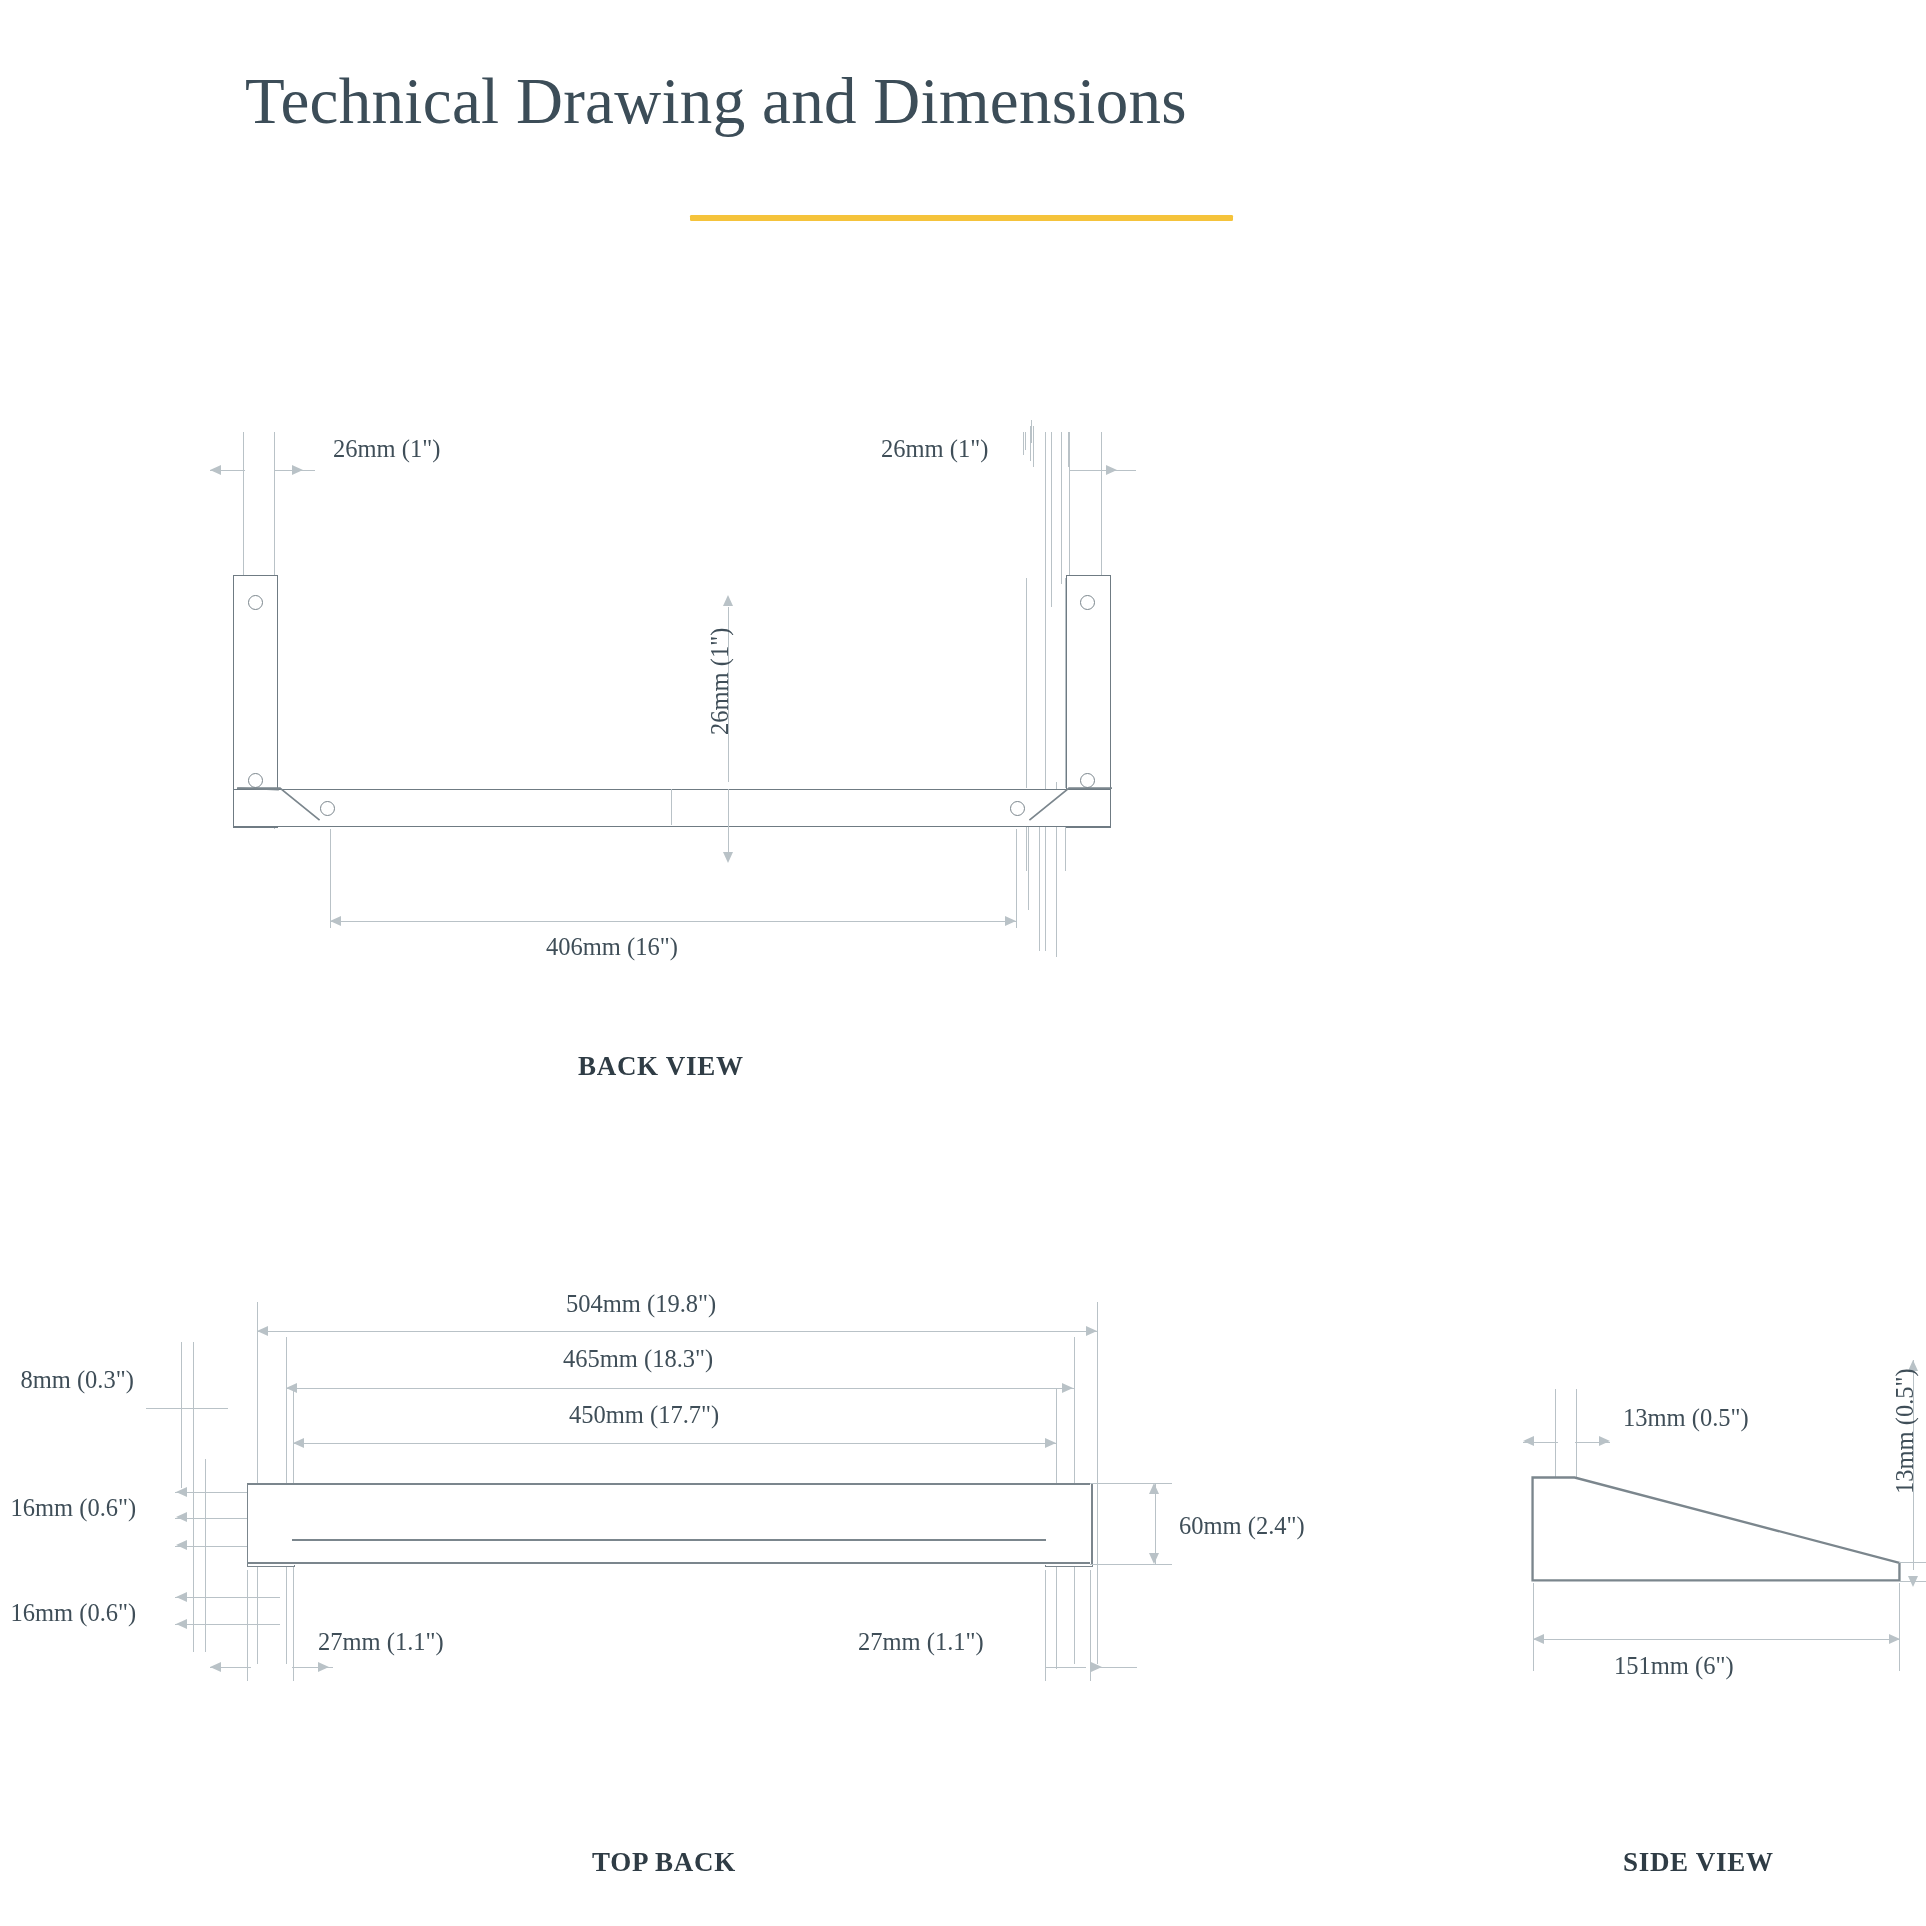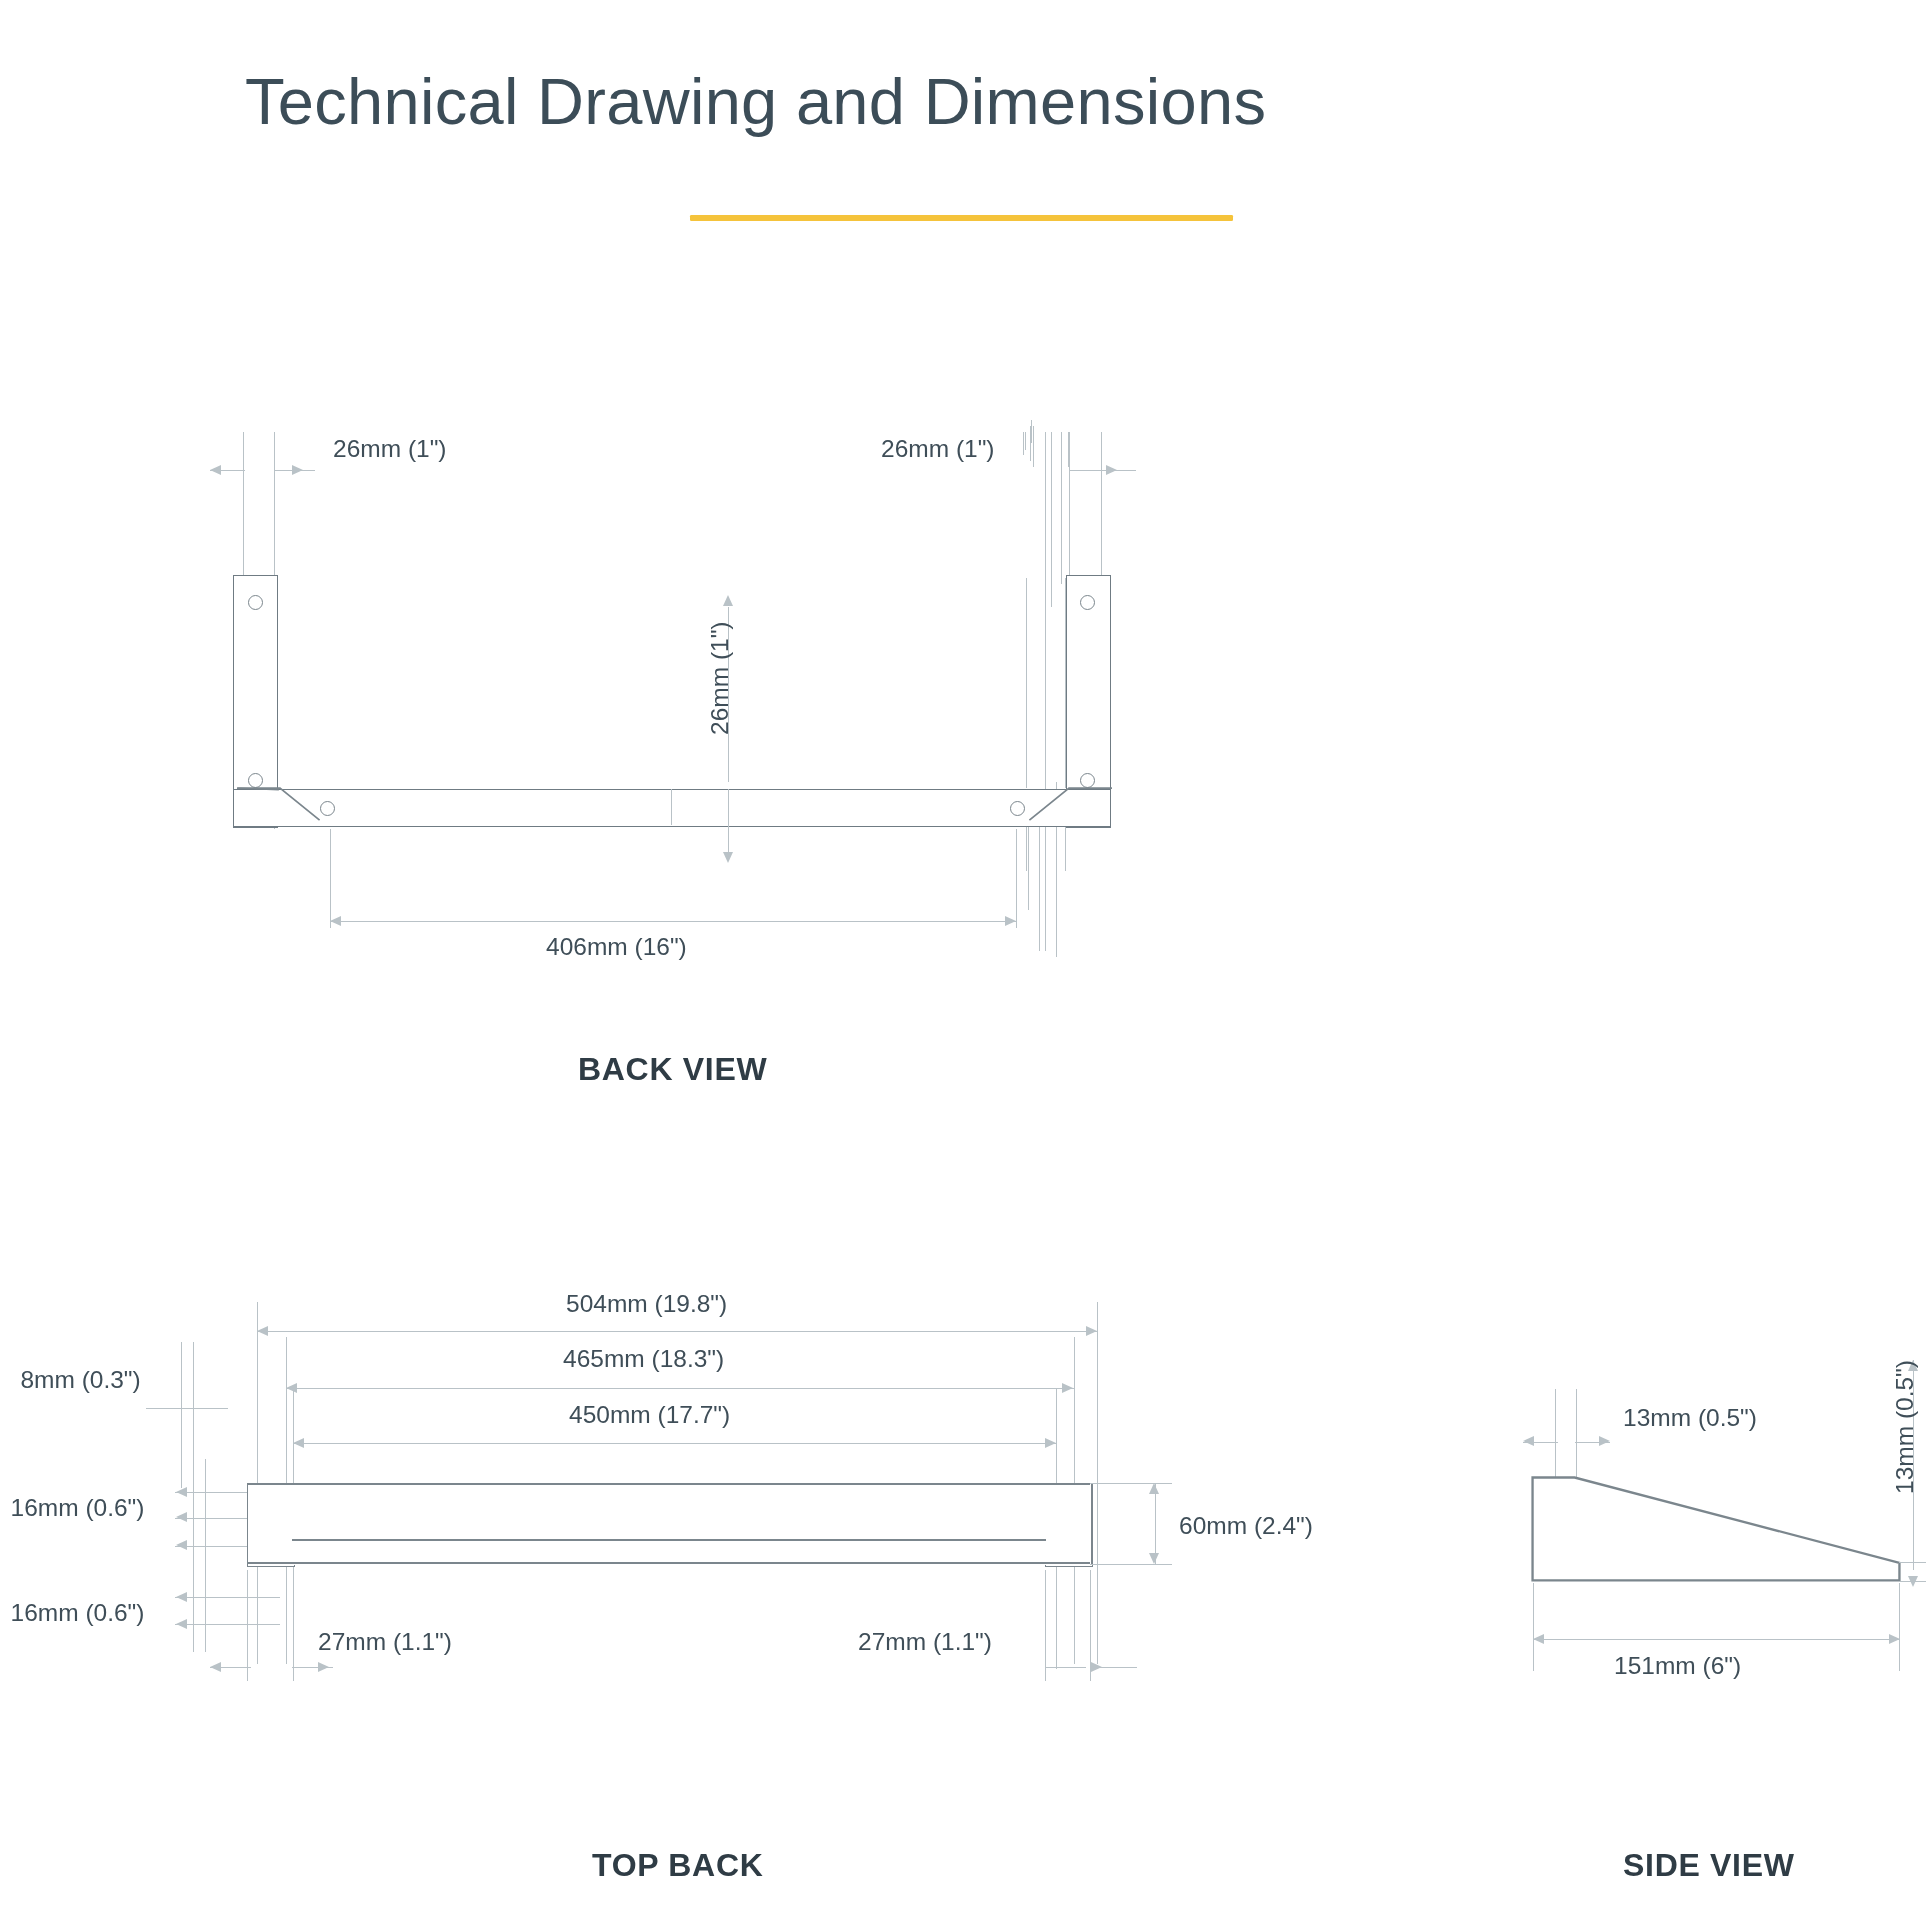--- a/index.html
+++ b/index.html
@@ -13,20 +13,21 @@
     font-family: "Liberation Sans", sans-serif;
     color: #3a4a54;
     position: relative;
     overflow: hidden;
   }
   .page {
     position: absolute;
     left: 0; top: 0;
     width: 1926px;
     height: 1926px;
+    font-family: Liberation Serif, serif;
   }
   
   .title {
     position: absolute;
     left: 245px;
     top: 64px;
     width: 1459px;
     font-size: 65px;
     font-weight: 400;
     color: #3c4d58;
@@ -78,21 +79,21 @@
     font-size: 24.5px;
     color: #3f4e58;
     white-space: nowrap;
   }
   .dimtxt.vert {
     transform-origin: left top;
     transform: rotate(-90deg);
   }
   .viewlabel {
     position: absolute;
-    font-size: 32px;
+    font-size: 27px;
     font-weight: 700;
     letter-spacing: 0.7px;
     color: #2f3c45;
     white-space: nowrap;
   }
 
   
   .arw {
     position: absolute;
     width: 0; height: 0;

